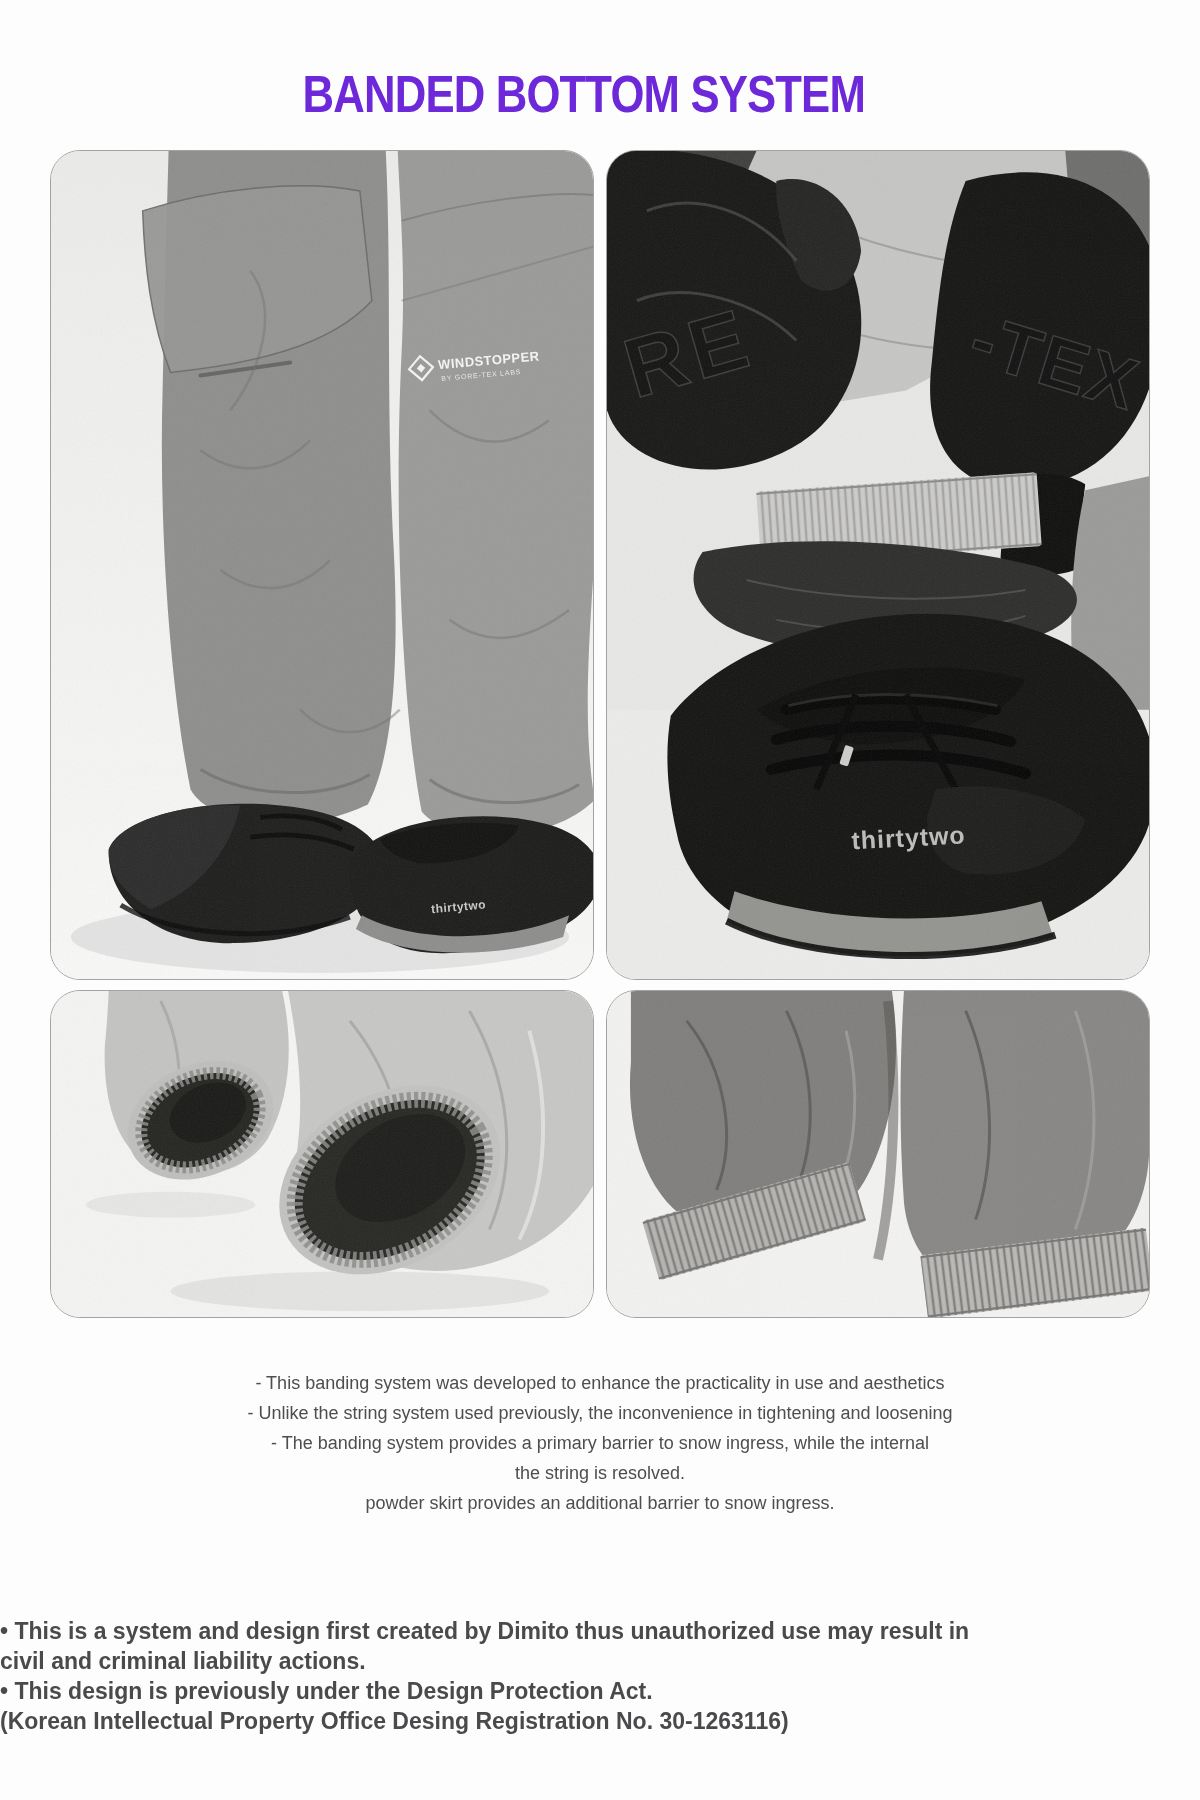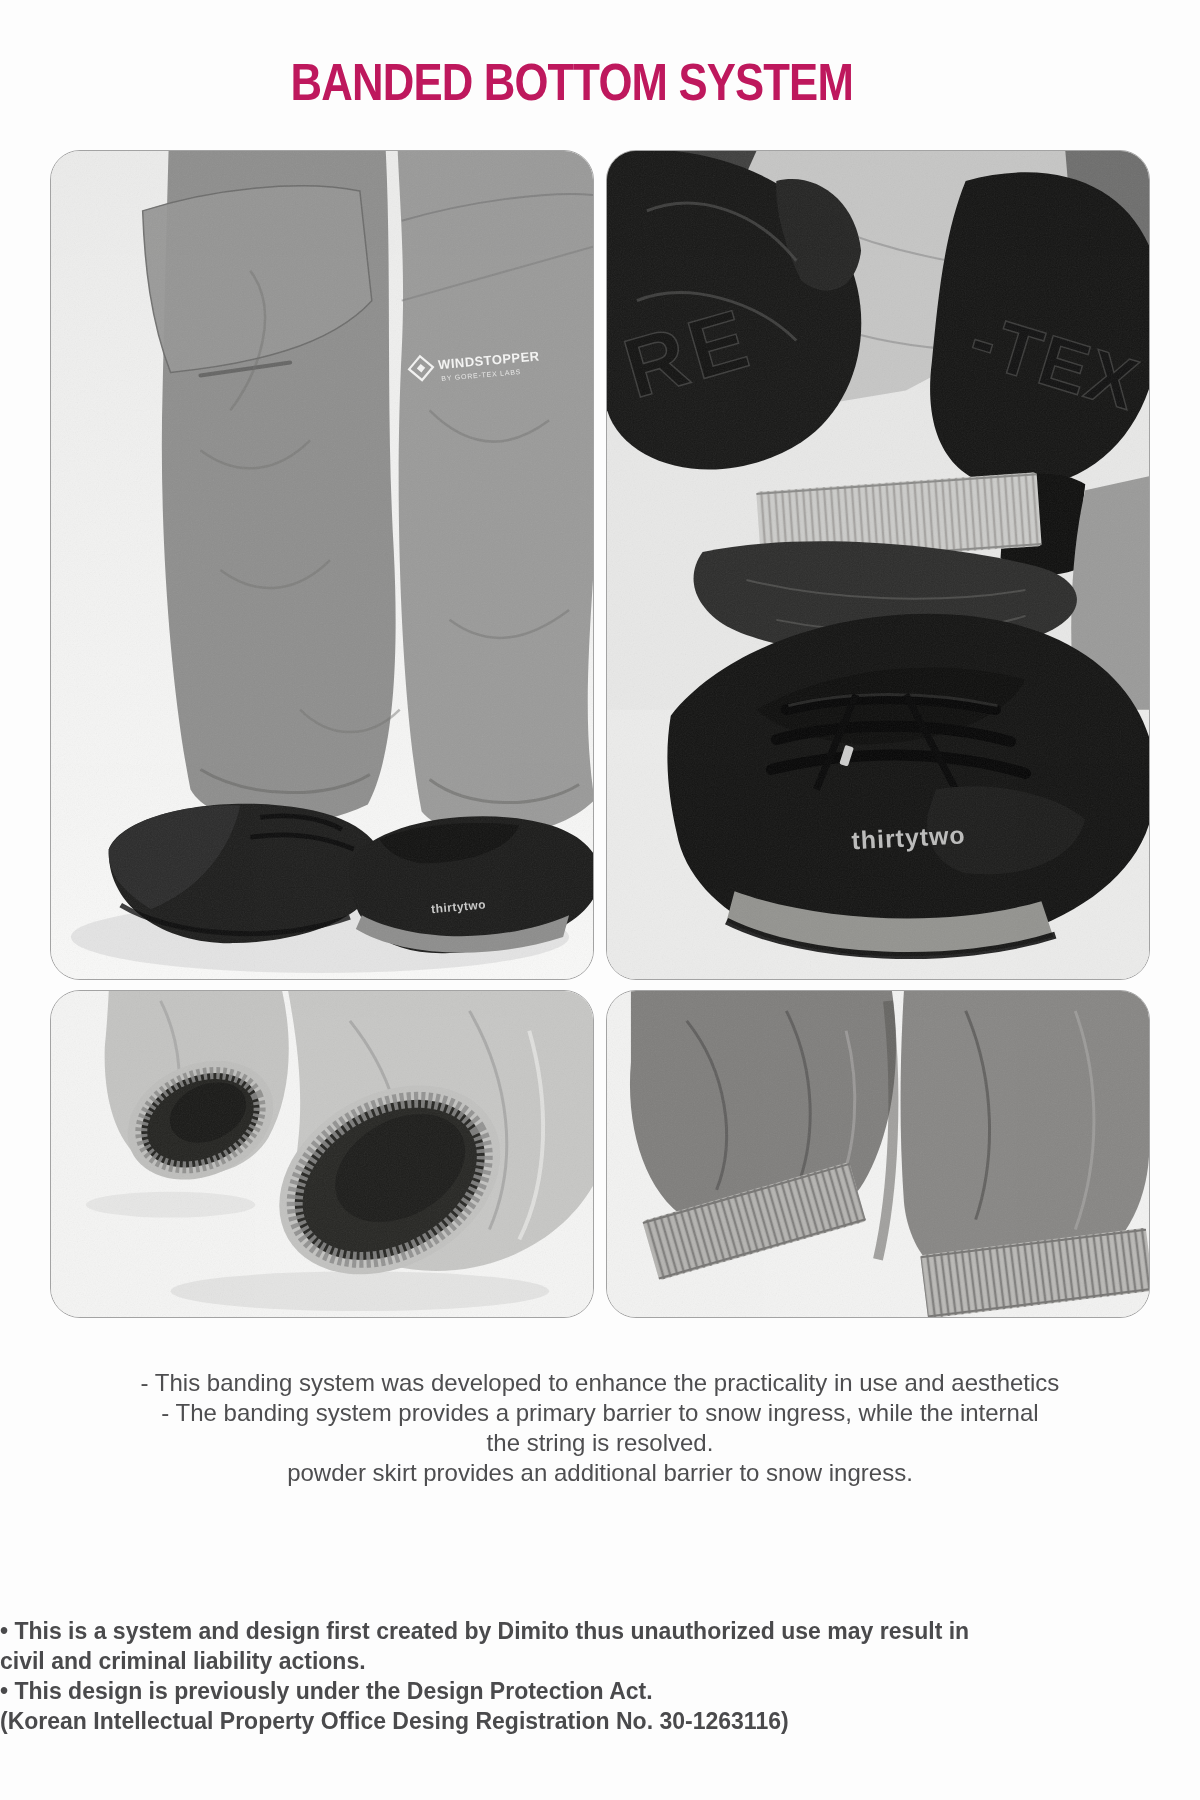--- a/index.html
+++ b/index.html
@@ -6,22 +6,22 @@
   body{
     width:1200px;height:1800px;
     background:#ffffff;
     font-family:"Liberation Sans", sans-serif;
     -webkit-font-smoothing:antialiased;
   }
   .page{position:relative;width:1200px;height:1800px;background:#fdfdfd;overflow:hidden;}
 
   .title{
     position:absolute;top:52px;left:0;width:1144px;
-    text-align:center;margin:0;
-    font-size:52px;font-weight:800;color:#be185d;
+    text-align:center;margin:12px;
+    font-size:52px;font-weight:800;color:#6d28d9;
     letter-spacing:-1px;white-space:nowrap;
   }
   .title .squeeze{display:inline-block;transform:scaleX(0.84);transform-origin:center;}
 
   .grid{
     position:absolute;left:50px;top:150px;width:1100px;
     display:grid;
     grid-template-columns:544px 544px;
     grid-template-rows:830px 328px;
     gap:10px 12px;
@@ -31,21 +31,21 @@
     border:1px solid #a3a3a3;
     background:#f2f2f1;
     position:relative;
   }
   .card svg{display:block;width:100%;height:100%;}
   svg text{font-family:"Liberation Sans", sans-serif;}
 
   .desc{
     position:absolute;top:1368px;left:0;width:1200px;
     text-align:center;color:#4e4e50;
-    font-size:24px;line-height:30px;font-weight:400;
+    font-size:18px;line-height:30px;font-weight:400;
   }
   .legal{
     position:absolute;top:1616px;left:0;width:1200px;
     text-align:left;color:#4a4a4c;
     font-size:23px;line-height:30px;font-weight:700;
   }
   .line{white-space:nowrap;}
 </style>
 </head>
 <body>
@@ -276,20 +276,21 @@
         <path d="M282 10 C292 100 288 200 272 270" stroke="#4f4e4a" stroke-width="10" fill="none" opacity="0.5"></path>
 
         <rect width="544" height="328" filter="url(#n4)" opacity="0.10"></rect>
       </svg>
     </div>
 
   </div>
 
   <div class="desc">
     <div class="line">- This banding system was developed to enhance the practicality in use and aesthetics</div>
+    <div class="line">- Unlike the string system used previously, the inconvenience in tightening and loosening</div>
     <div class="line">- The banding system provides a primary barrier to snow ingress, while the internal</div>
     <div class="line">the string is resolved.</div>
     <div class="line">powder skirt provides an additional barrier to snow ingress.</div>
   </div>
 
   <div class="legal">
     <div class="line">• This is a system and design first created by Dimito thus unauthorized use may result in</div>
     <div class="line">civil and criminal liability actions.</div>
     <div class="line">• This design is previously under the Design Protection Act.</div>
     <div class="line">(Korean Intellectual Property Office Desing Registration No. 30-1263116)</div>

